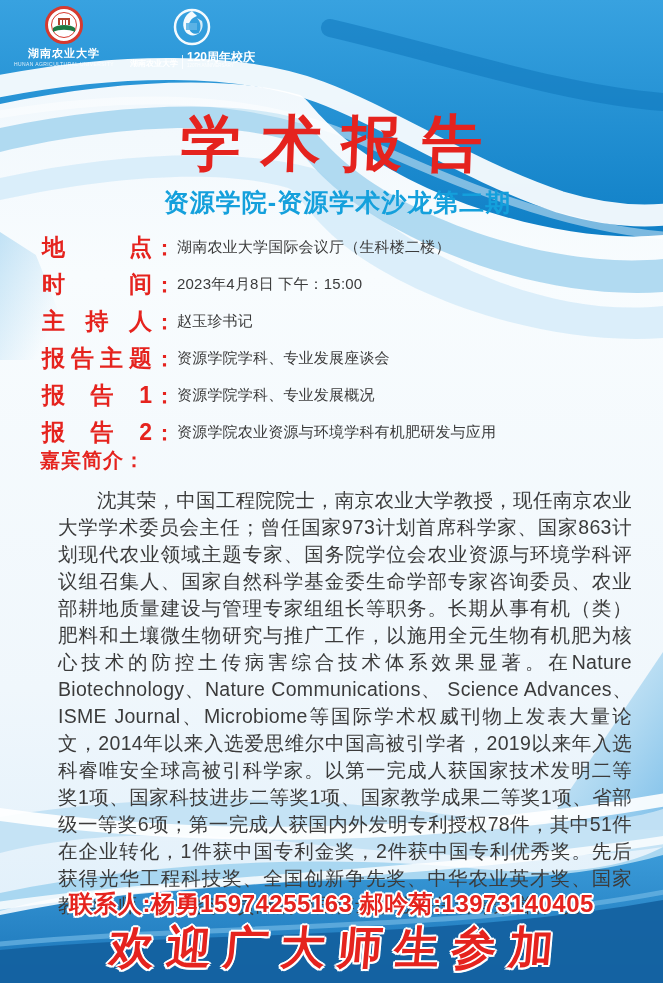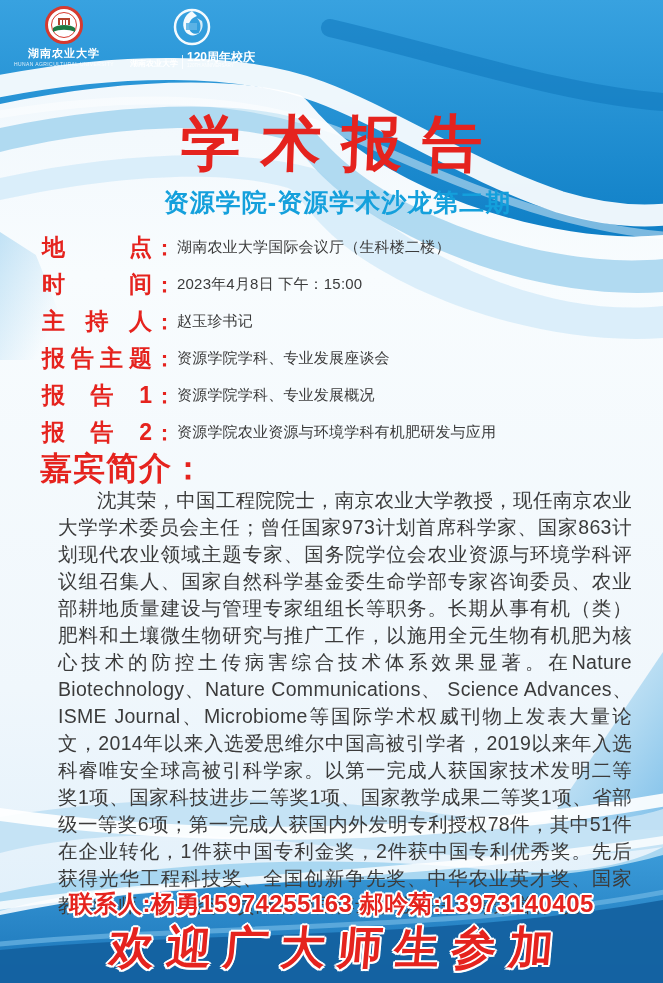--- a/index.html
+++ b/index.html
@@ -47,21 +47,21 @@
   .info-row{display:flex;align-items:center;height:37px;}
   .info-label{
     display:inline-block;width:110px;color:#e5231e;font-weight:900;font-size:23px;
     text-align:justify;text-align-last:justify;white-space:nowrap;
   }
   .info-colon{color:#e5231e;font-weight:900;font-size:21px;margin:0 2px 0 2px;}
   .info-value{color:#3b3b3b;font-size:15px;white-space:nowrap;letter-spacing:.2px;}
   
   .guest-heading{
     position:absolute;top:447px;left:40px;z-index:3;
-    color:#e5231e;font-weight:900;font-size:32px;letter-spacing:1px;
+    color:#e5231e;font-weight:900;font-size:20px;letter-spacing:1px;
   }
   .guest-bio{
     position:absolute;top:487px;left:58px;width:574px;z-index:3;
     color:#3b3b3b;font-size:19.5px;line-height:27px;text-align:justify;
     text-indent:2em;letter-spacing:.3px;
   }
   
   .outline-white{
     text-shadow:-2px 0 0 #fff,2px 0 0 #fff,0 -2px 0 #fff,0 2px 0 #fff,
       -1.5px -1.5px 0 #fff,1.5px 1.5px 0 #fff,-1.5px 1.5px 0 #fff,1.5px -1.5px 0 #fff;

